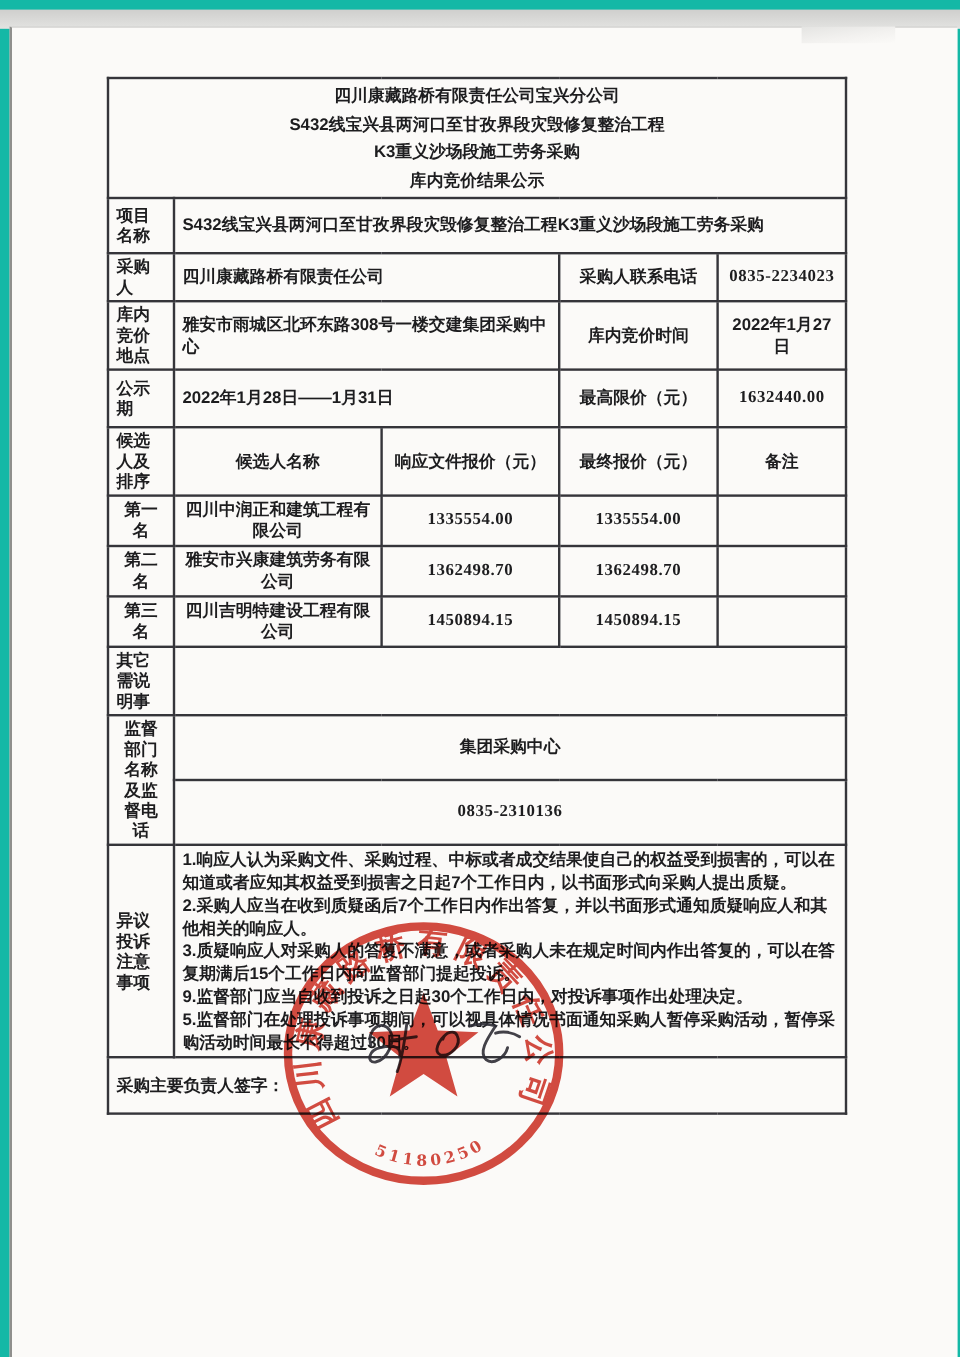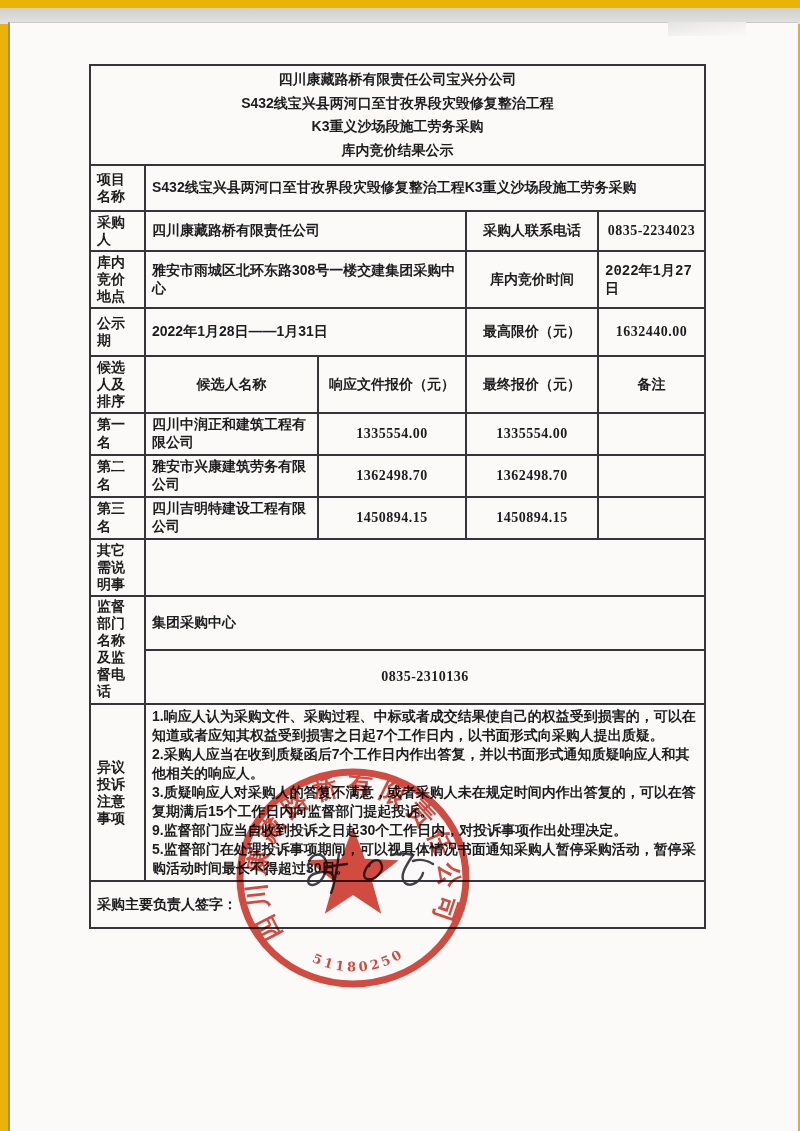--- a/index.html
+++ b/index.html
@@ -1,33 +1,33 @@
 <!DOCTYPE html>
 <html><head>
 <meta charset="utf-8">
 <style>
   html,body{margin:0;padding:0;}
   body{font-family:"Liberation Sans", sans-serif; background:#ffffff;}
-  #screenshot{position:relative; width:800px; height:1131px; overflow:hidden; background:#eab308;}
+  #screenshot{position:relative; width:800px; height:1131px; overflow:hidden; background:#14b8a6;}
 
   .scan-gray-band{position:absolute; left:0; top:8px; width:800px; height:16px;
     background:linear-gradient(180deg,#cfcfcd,#e3e3e1);}
   .paper{position:absolute; left:8px; top:22px; width:788px; height:1109px;
     background:#fbfaf8; border-left:2px solid #8f8f8d; border-top:1px solid #c9c9c7;}
   .corner-fold{position:absolute; right:52px; top:-1px; width:78px; height:14px;
     background:linear-gradient(172deg,#e4e4e2 0%, #f2f1ef 55%, #fbfaf8 100%);}
 
   table.doc{position:absolute; left:89px; top:64px; width:617px;
     border-collapse:collapse; table-layout:fixed; color:#1d1d1f;}
   table.doc td{border:2px solid #35353a; padding:2px 6px; font-size:14px;
     font-weight:600; vertical-align:middle; overflow:hidden;}
 
   .title-cell{text-align:center; font-weight:700; font-size:17px; line-height:23.5px; padding:6px 4px;}
   .lbl{font-size:13.5px; line-height:17px; padding:2px 4px 2px 5px; font-weight:600;margin-left:23px;}
-  .ctr{font-family:Liberation Mono, monospace;}
+  .ctr{text-align:center;}
   .val{font-size:13.5px;margin-top:32px;}
   .num{font-family:Liberation Serif, serif; font-size:13.5px; font-weight:500; letter-spacing:.5px; text-align:center;}
   .fieldlbl{text-align:center; font-size:13.5px;}
   .objection-text{font-size:13.4px; line-height:19px; font-weight:600; text-align:left;border-radius:24px;}
   .objection-text div{margin:0;}
   .sign-cell{font-size:14.5px; font-weight:700; padding-left:8px;}
 
   .stamp{position:absolute; left:230px; top:768px; width:246px; height:228px;
     opacity:.88; mix-blend-mode:multiply; pointer-events:none;}
   .signature-svg{position:absolute; left:295px; top:833px; width:175px; height:75px; pointer-events:none;}

